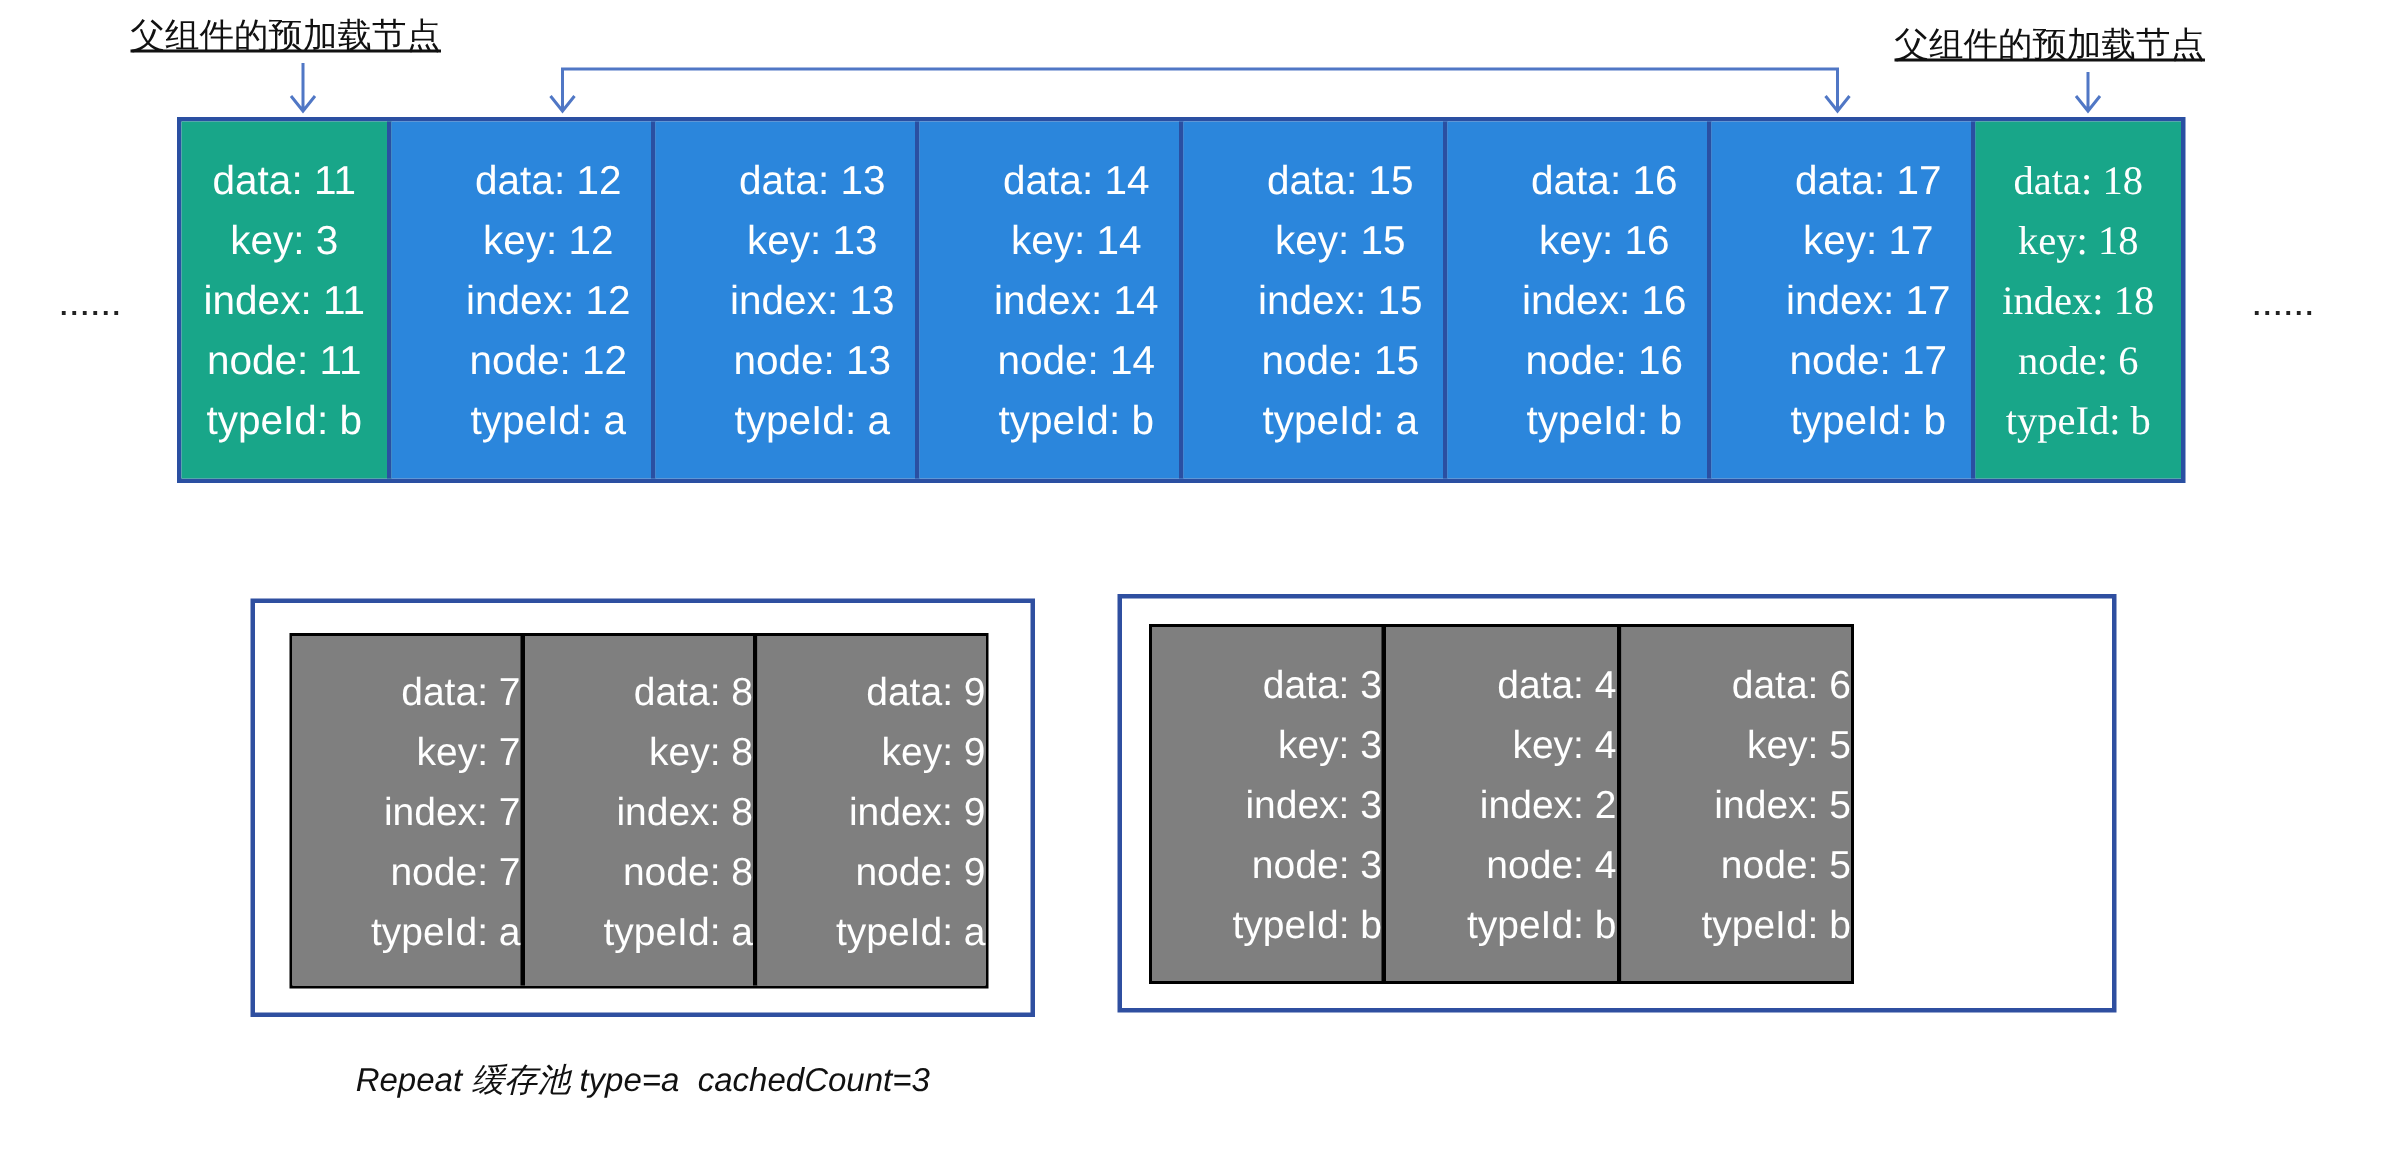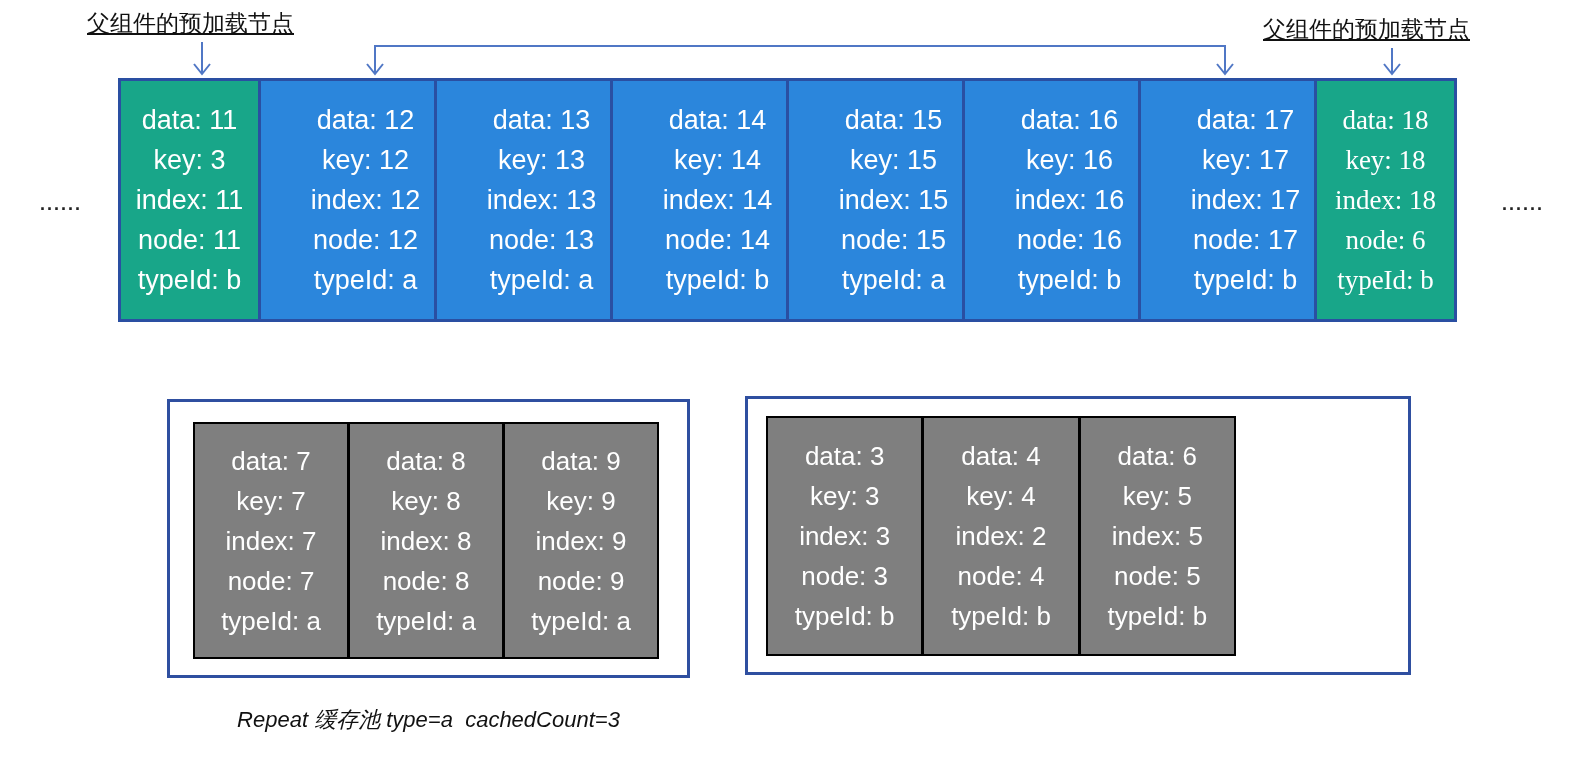--- a/index.html
+++ b/index.html
@@ -88,21 +88,21 @@
     box-sizing: border-box;
   }
   .pool-a .pool-cards { left: 23px; top: 20px; width: 466px; height: 237px; }
   .pool-b .pool-cards { left: 18px; top: 17px; width: 470px; height: 240px; }
 
   .pool-cards .node-card {
     flex: 1 1 0;
     display: flex;
     flex-direction: column;
     justify-content: center;
-    align-items: center;
+    align-items: flex-end;
     border-right: 3px solid #000000;
     color: #ffffff;
     font-size: 26px;
     line-height: 40px;
     text-align: center;
   }
   .pool-cards .node-card:last-child { border-right: none; }
 
   
   .pool-caption {

